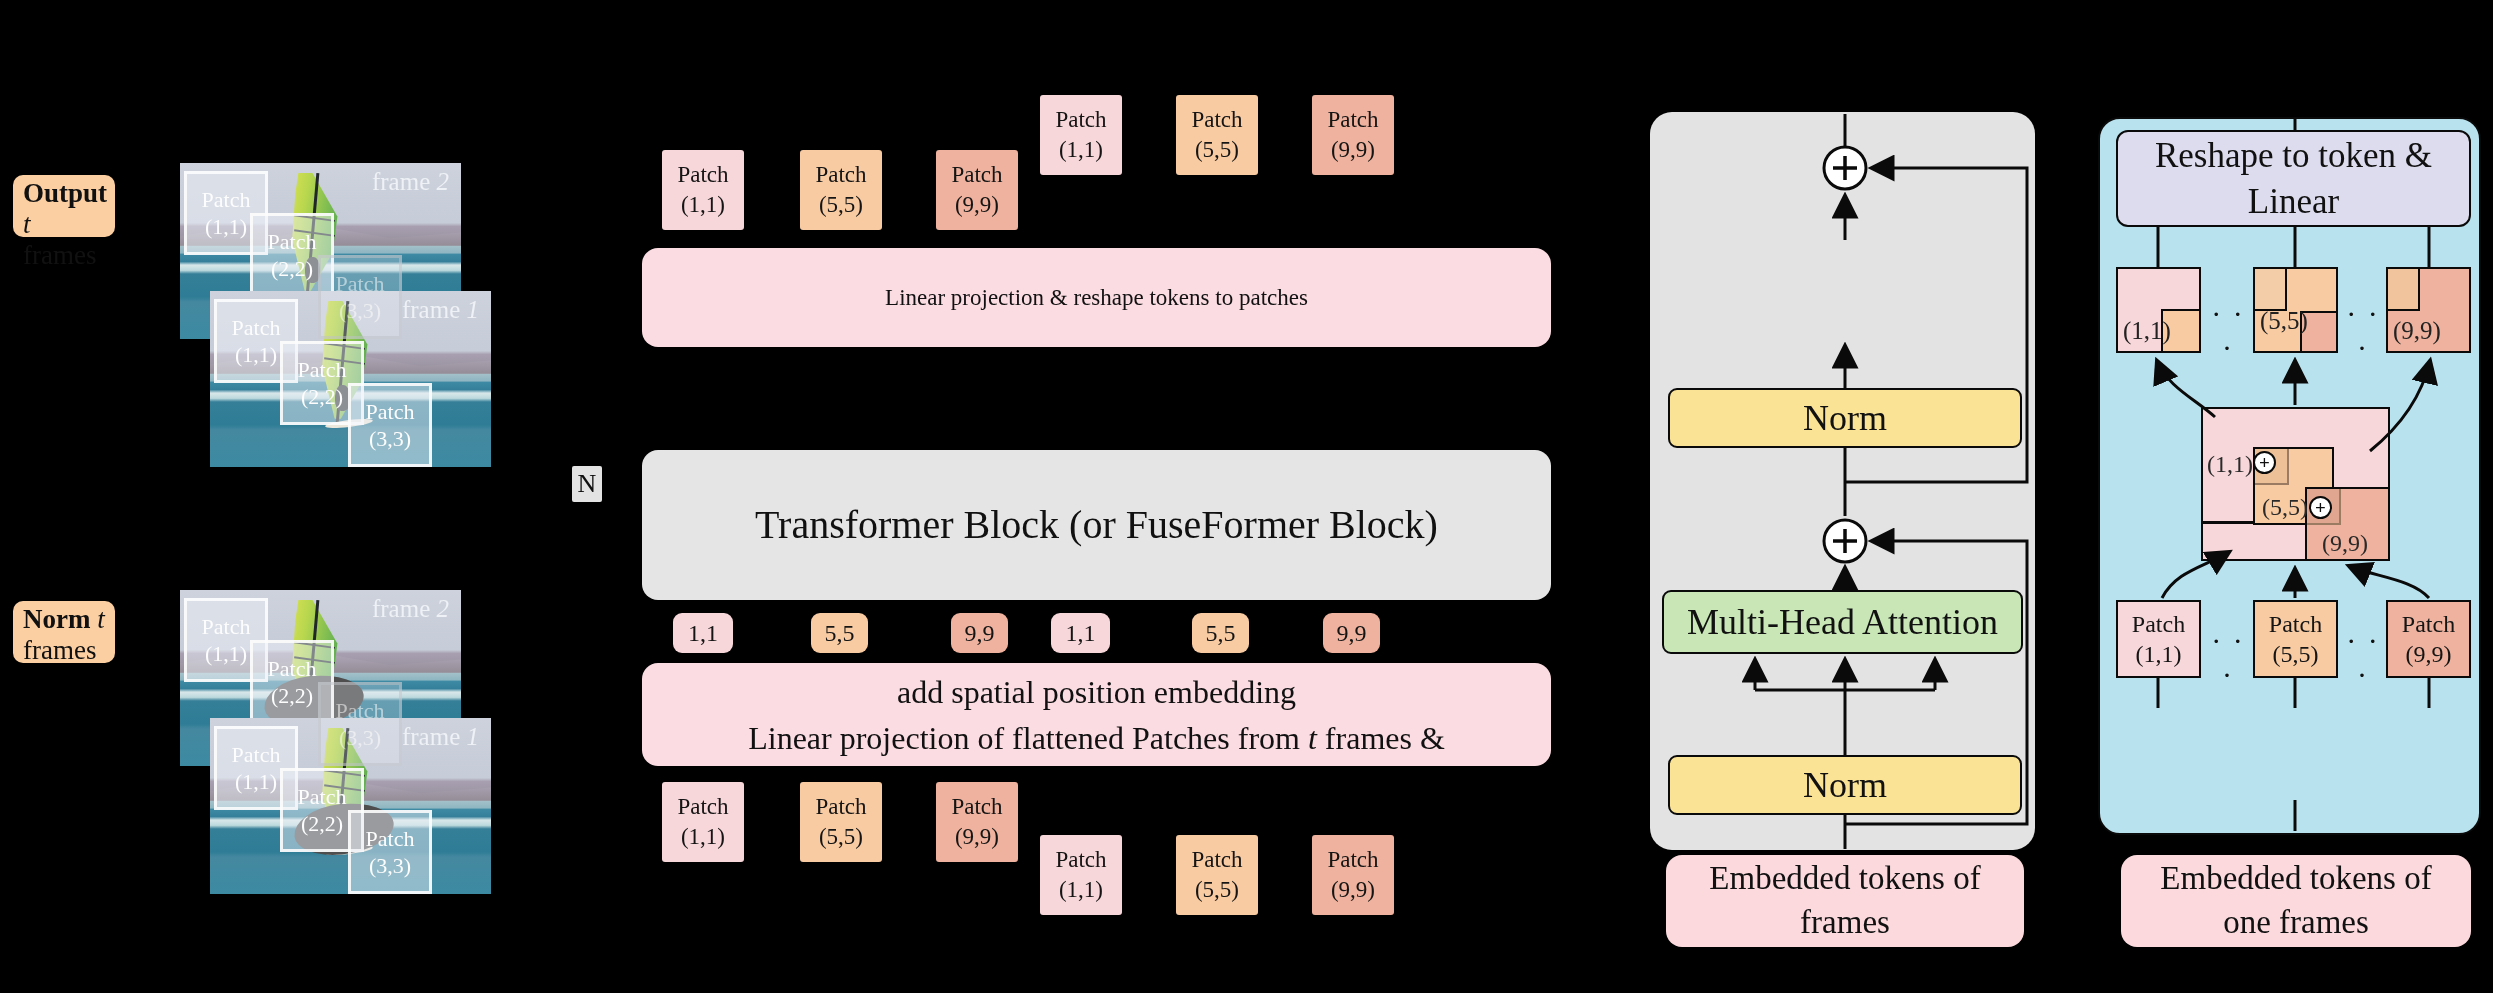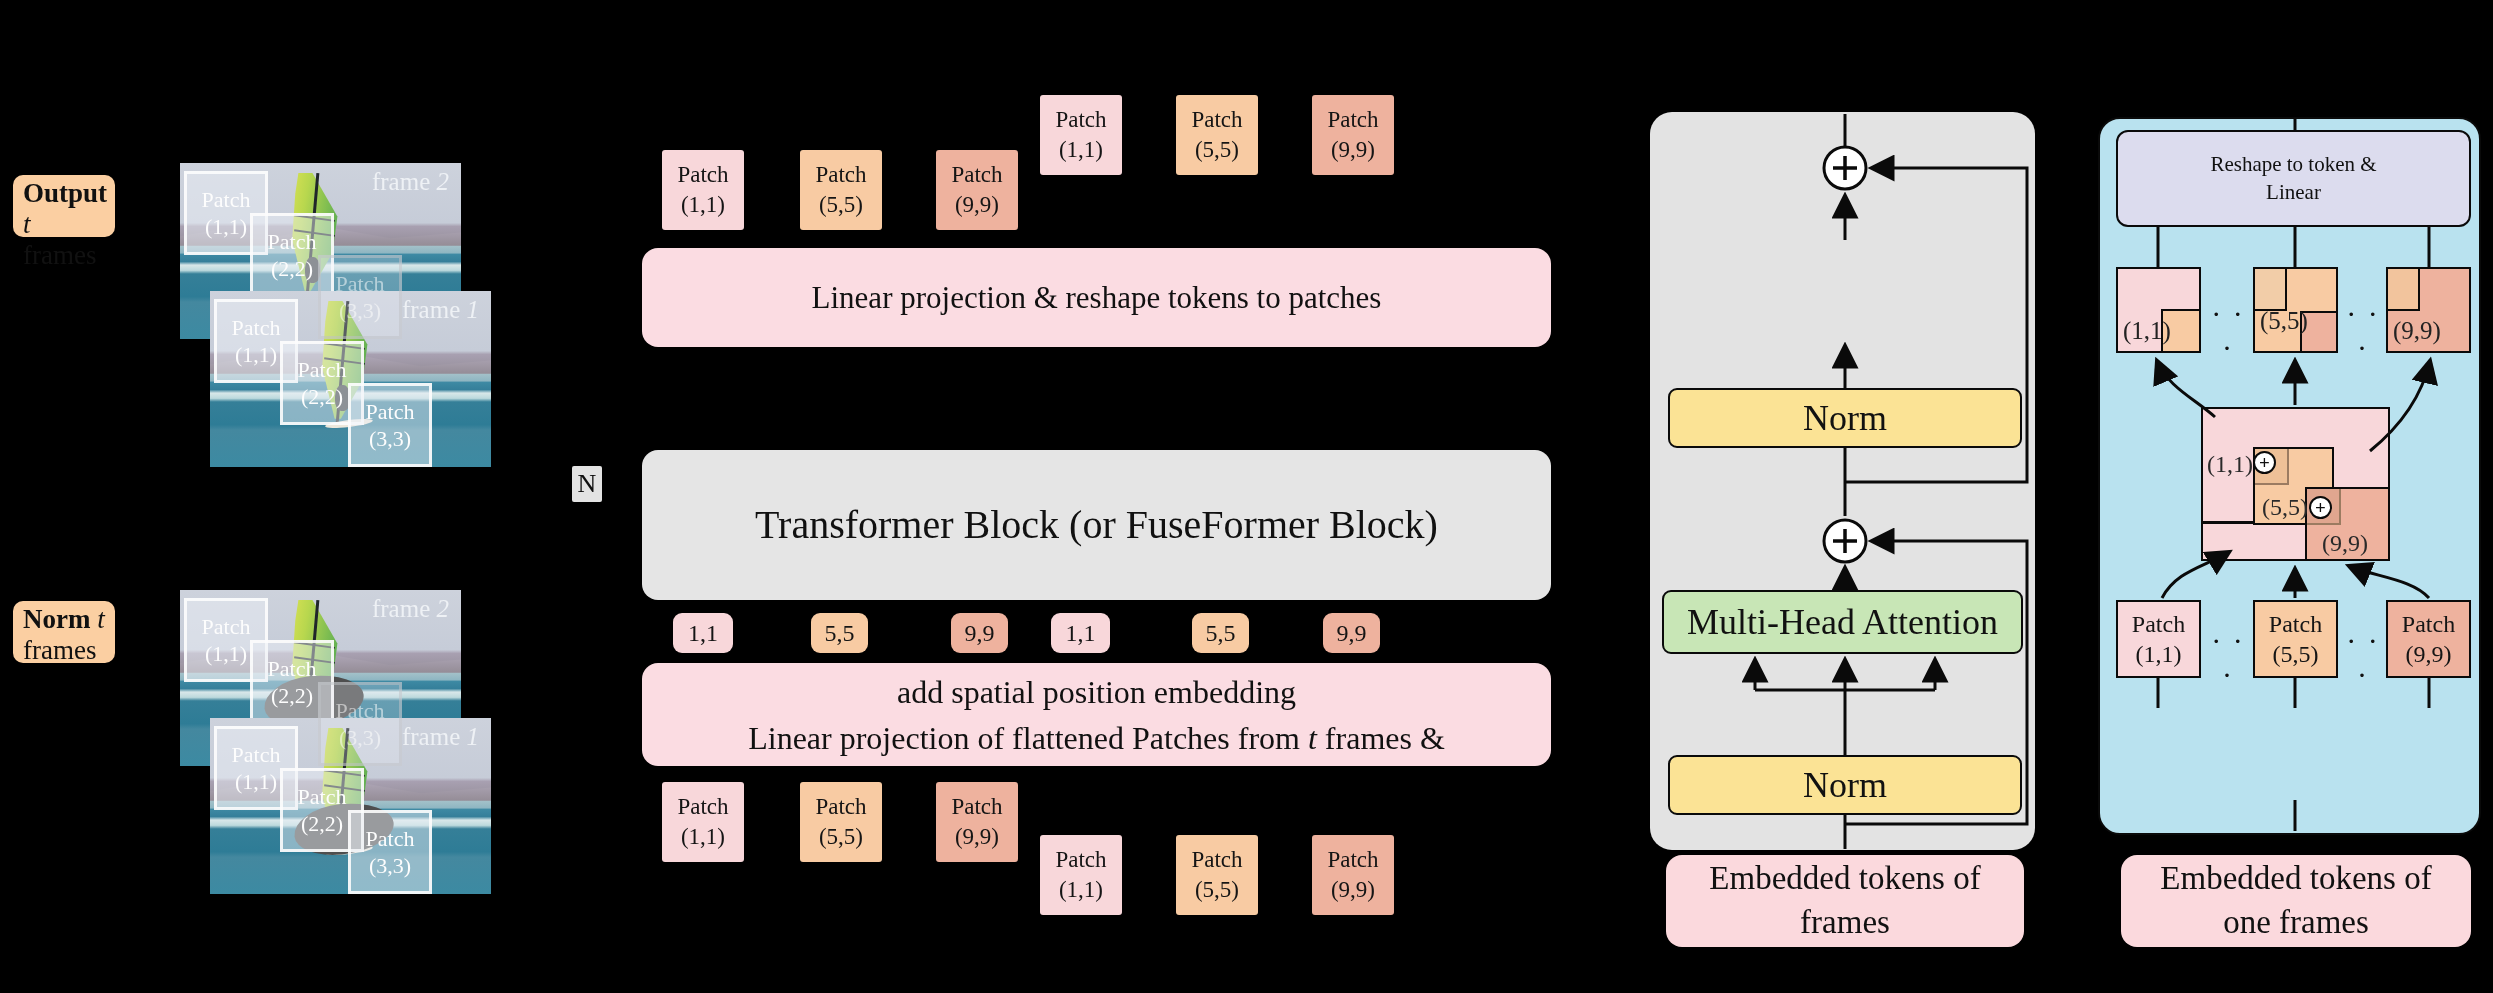--- a/index.html
+++ b/index.html
@@ -254,21 +254,21 @@
     </div>
   <div class="mp orangefill" style="left:1176px; top:95px;">
       <span>Patch</span>
       <span>(5,5)</span>
     </div>
   <div class="mp salmonfill" style="left:1312px; top:95px;">
       <span>Patch</span>
       <span>(9,9)</span>
     </div>
 
-  <div class="bigbox pinkbox" style="left:642px; top:248px; width:909px; height:99px; font-size:31px; line-height:99px;">
+  <div class="bigbox pinkbox" style="left:642px; top:248px; width:909px; height:99px; font-size:23px; line-height:99px;">
     <span>Linear projection &amp; reshape tokens to patches</span>
   </div>
 
   <div class="nbadge">
       <span>N</span>
     </div>
 
   <div class="bigbox graybox" style="left:642px; top:450px; width:909px; height:150px; font-size:40px; line-height:150px;">
     <span>Transformer Block (or FuseFormer Block)</span>
   </div>
@@ -349,21 +349,21 @@
         <span>Norm</span>
       </div>
   </div>
 
   <div class="caption" style="left:1666px; top:855px;">
     <div>Embedded tokens of</div>
     <div>frames</div>
   </div>
 
   <div class="panel-cyan">
-    <div class="dbox" style="left:16px; top:11px; width:355px; height:97px; background:#dcdcee; font-size:21px;">
+    <div class="dbox" style="left:16px; top:11px; width:355px; height:97px; background:#dcdcee; font-size:35px;">
       <div>Reshape to token &amp;</div>
       <div>Linear</div>
     </div>
 
     <div class="csq pinkfill" style="left:16px; top:148px;">
       <div class="csub orangefill" style="right:0; bottom:0; width:38px; height:42px; border-top:2.5px solid #0a0a0a; border-left:2.5px solid #0a0a0a;"></div>
       <span class="idlab">(1,1)</span>
     </div>
     <div class="cdots" style="left:102px; top:178px;">· · ·</div>
     <div class="csq orangefill" style="left:153px; top:148px;">

